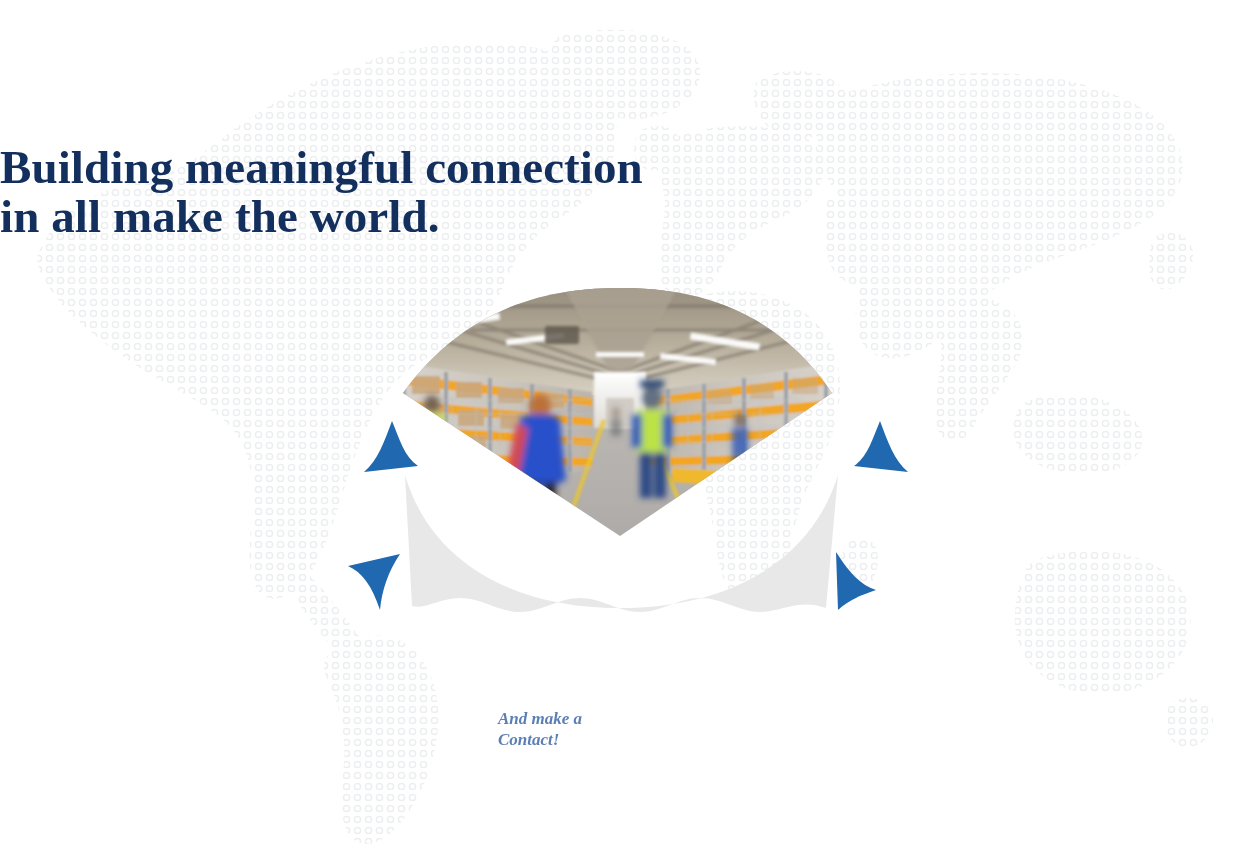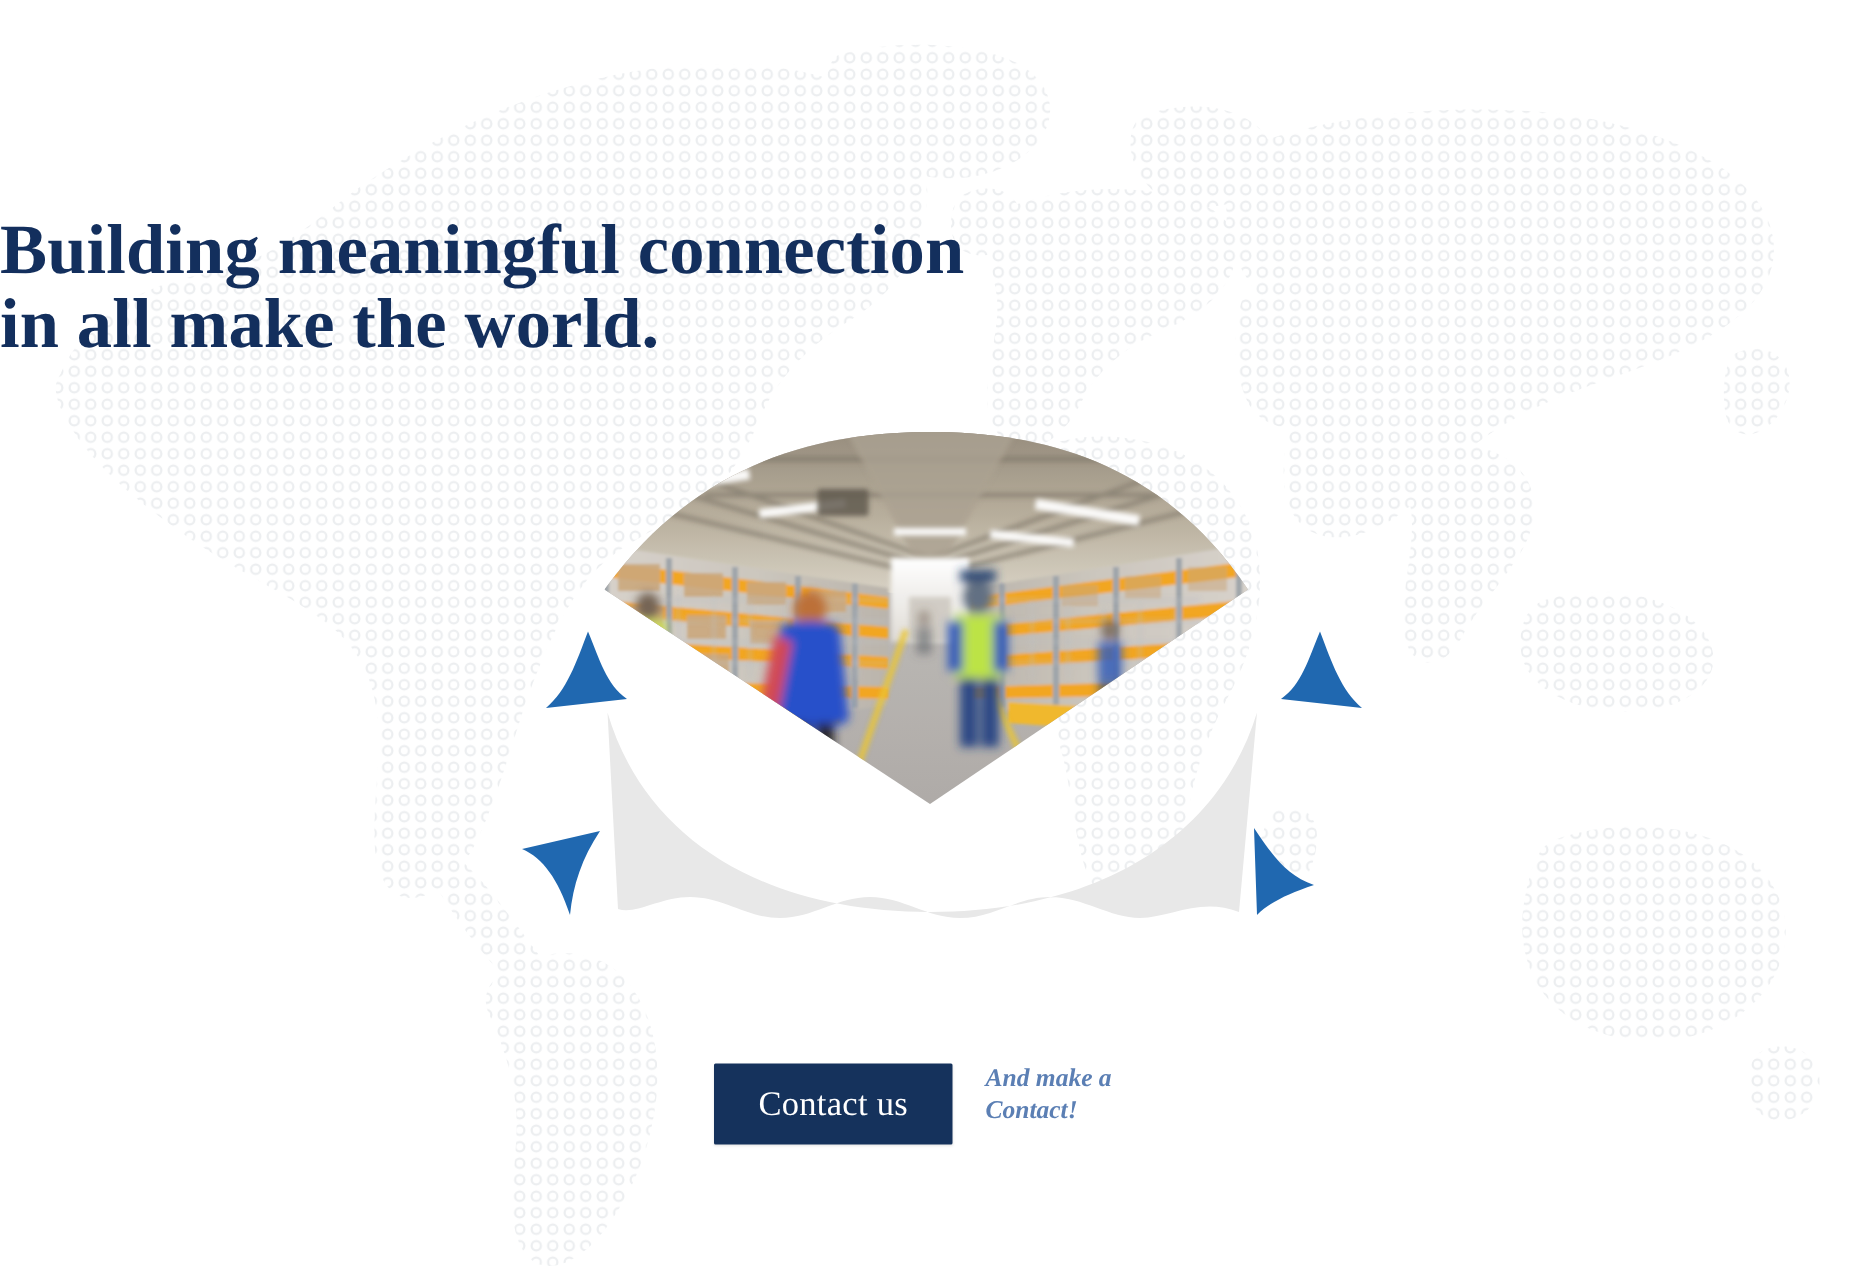--- a/index.html
+++ b/index.html
@@ -402,20 +402,19 @@
 
     <g fill="#2068b0">
       <path d="M392 421 C400 440 404 456 418 466 L364 472 C378 460 384 442 392 421 Z"></path>
       <path d="M880 421 C872 440 868 456 854 466 L908 472 C894 460 888 442 880 421 Z"></path>
       <path d="M400 554 C388 572 382 590 380 610 C372 586 362 572 348 566 Z"></path>
       <path d="M836 552 C848 570 858 584 876 590 C858 596 846 602 838 610 Z"></path>
     </g>
   </svg>
 
   <div class="cta-row">
-    <button class="contact-button">Contact us</button>
     <div class="cta-tagline">
       <span>And make a</span><br>
       <span>Contact!</span>
     </div>
   </div>
 
 </div>
 
 </body></html>

